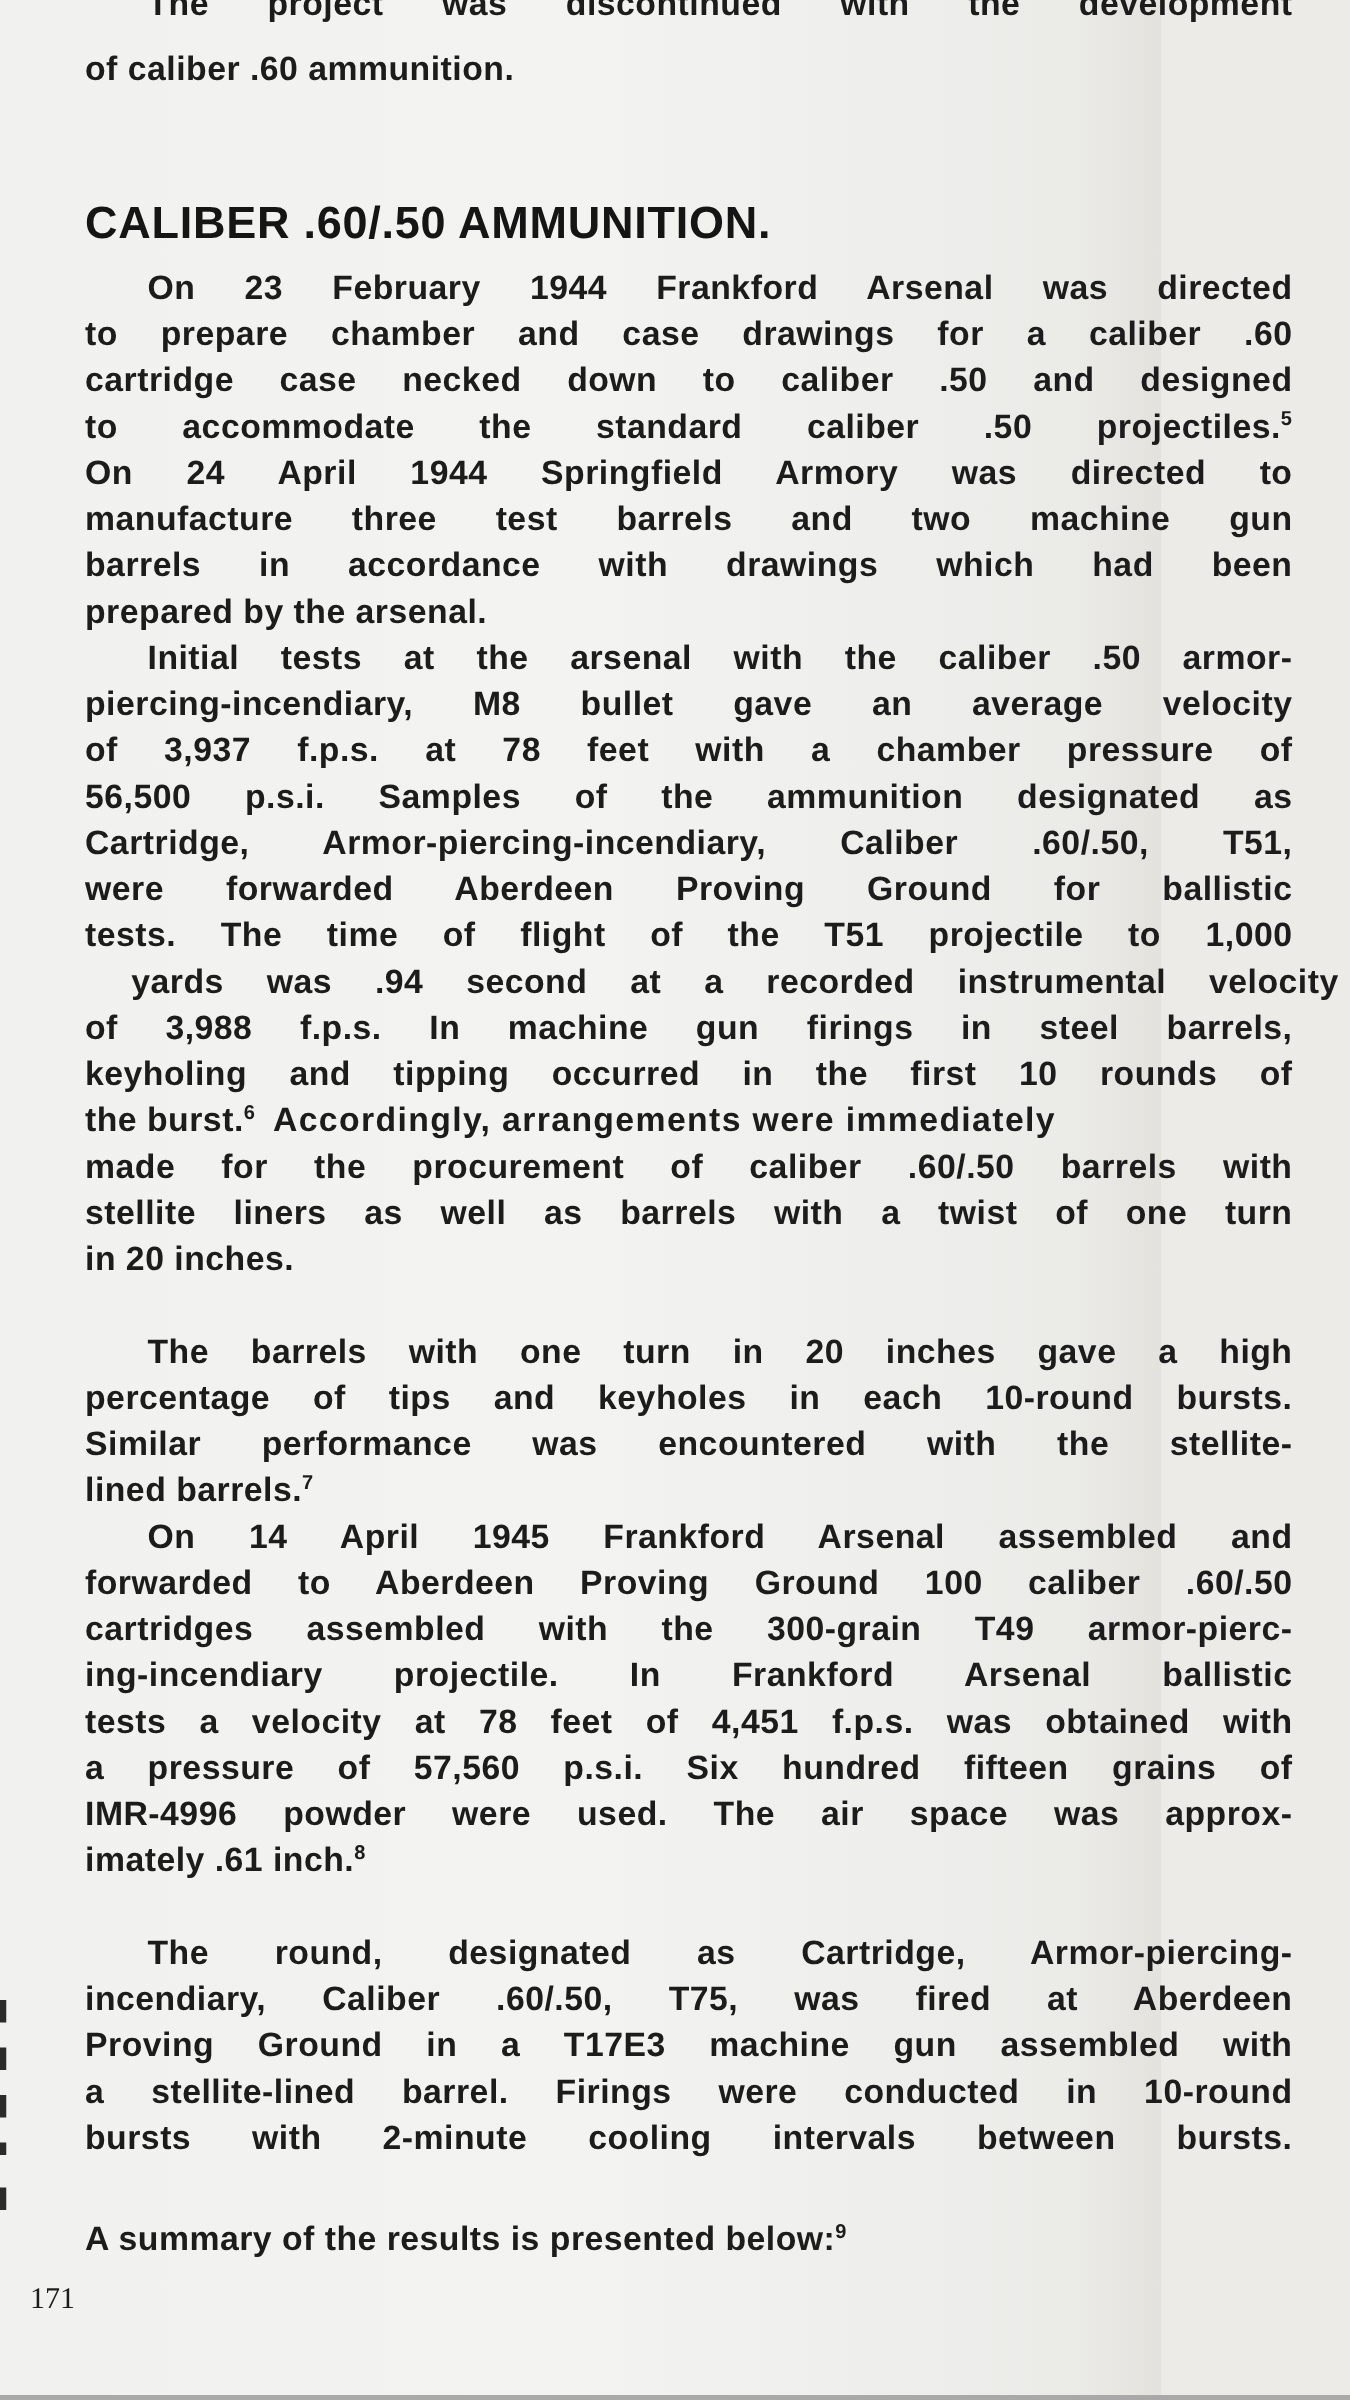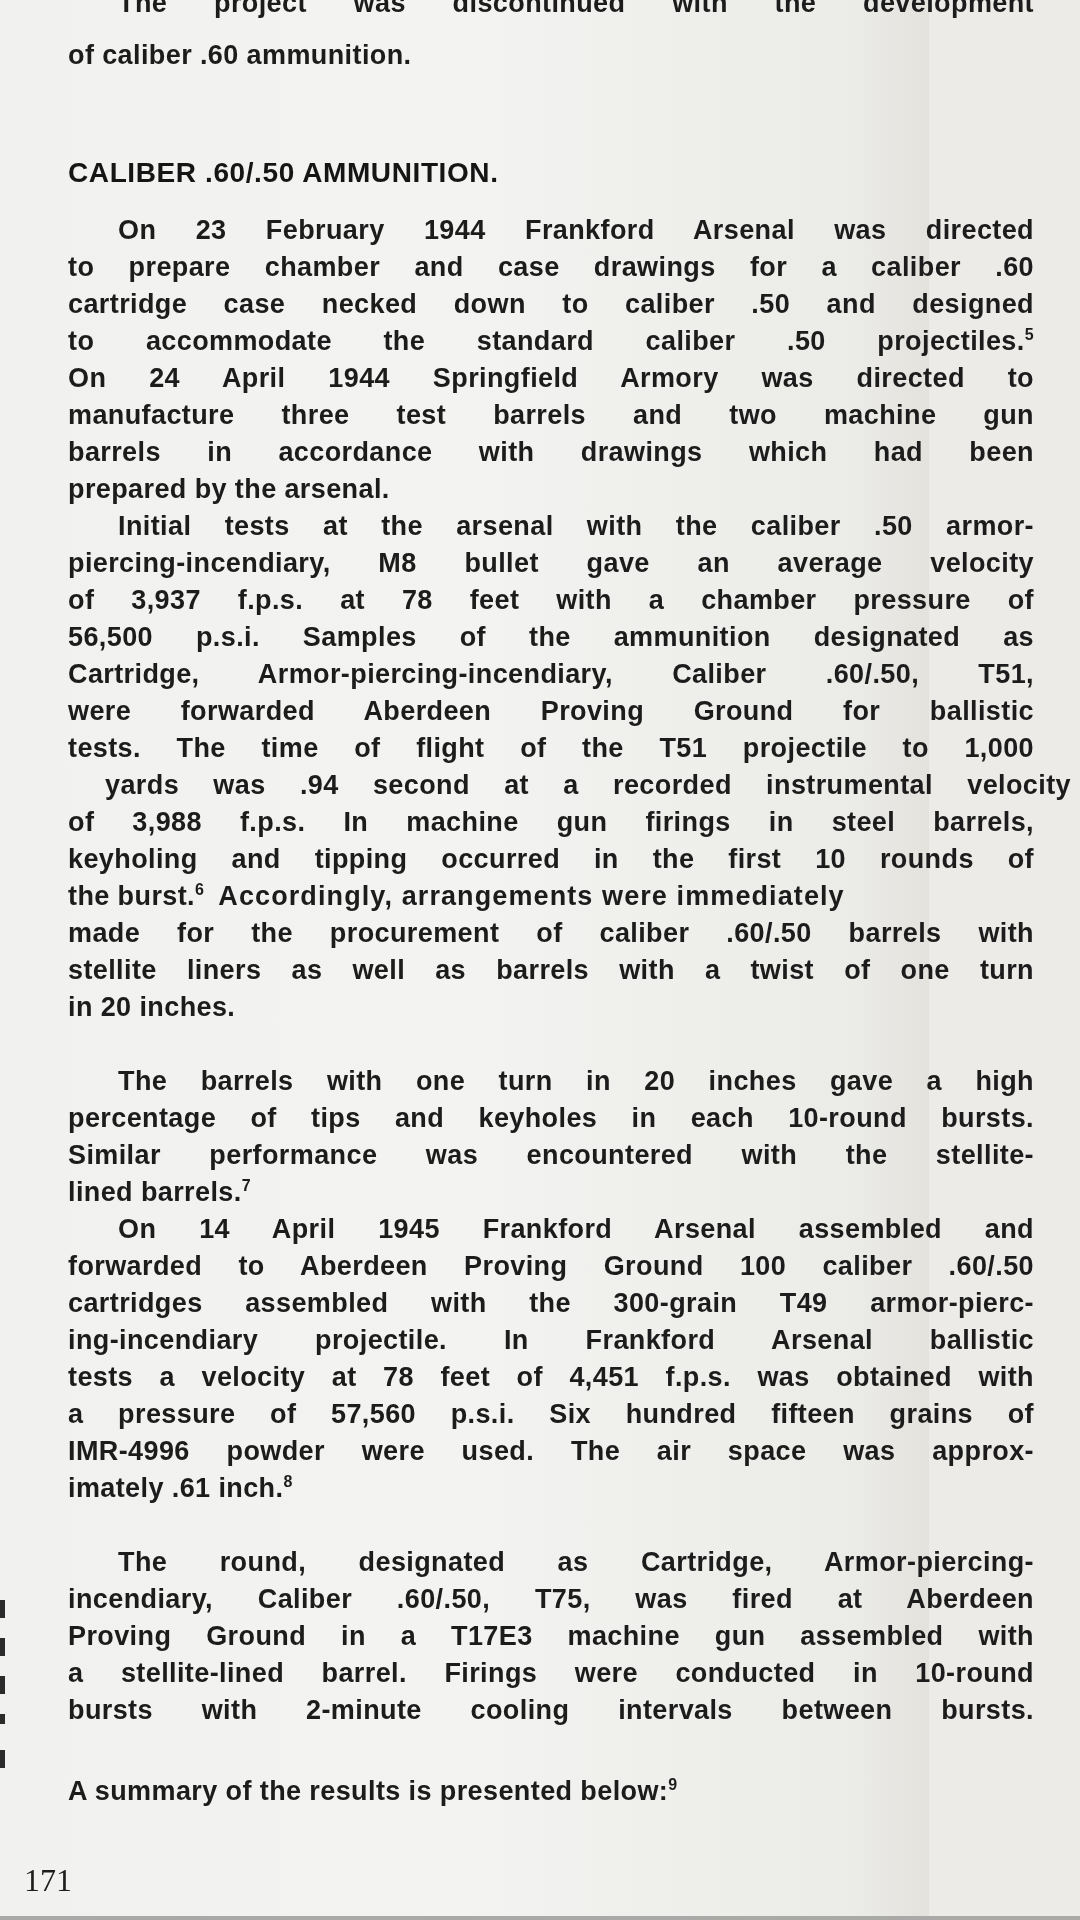--- a/index.html
+++ b/index.html
@@ -44,38 +44,37 @@
       text-align-last: justify;
       font-weight: bold;
       color: #1c1c1c;
     }
     .line.last { text-align-last: left; }
     .line.indent { left: 50px; width: 916px; }
     .heading {
       position: absolute;
       left: 68px;
       top: 157px;
-      font-size: 28px;
+      font-size: 36px;
       font-weight: bold;
       letter-spacing: 0.6px;
       color: #151515;
     }
     sup {
       font-size: 16px;
       line-height: 0;
       vertical-align: super;
     }
     .page-number {
       position: absolute;
       left: 24px;
       top: 1826px;
-      font-size: 32px;
+      font-size: 24px;
       font-family: "Liberation Serif", "DejaVu Serif", serif;
       color: #1c1c1c;
-      margin-top: 36px;
     }
     .margin-marks {
       position: absolute;
       left: 0;
       top: 1600px;
       width: 8px;
     }
     .margin-marks span {
       position: absolute;
       left: 0;

